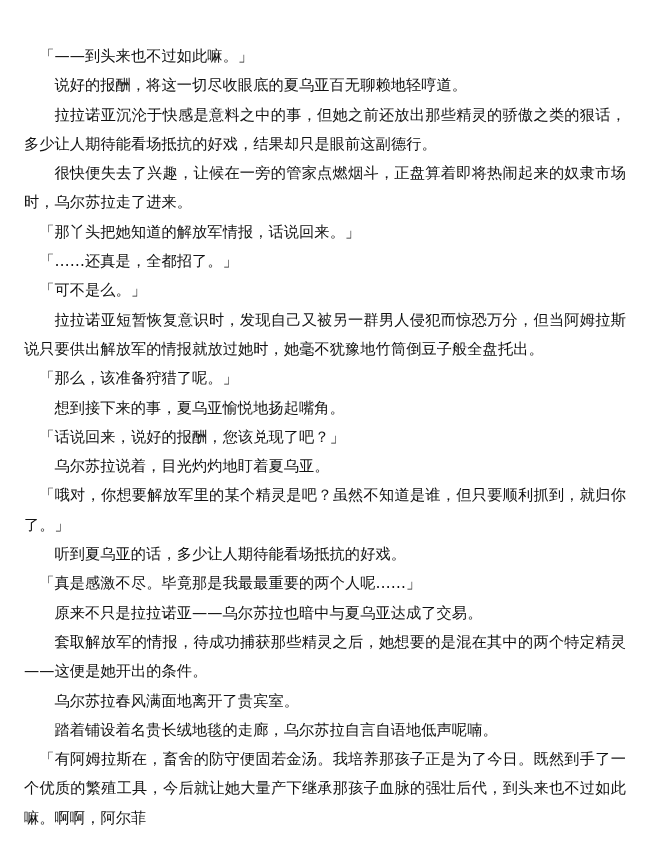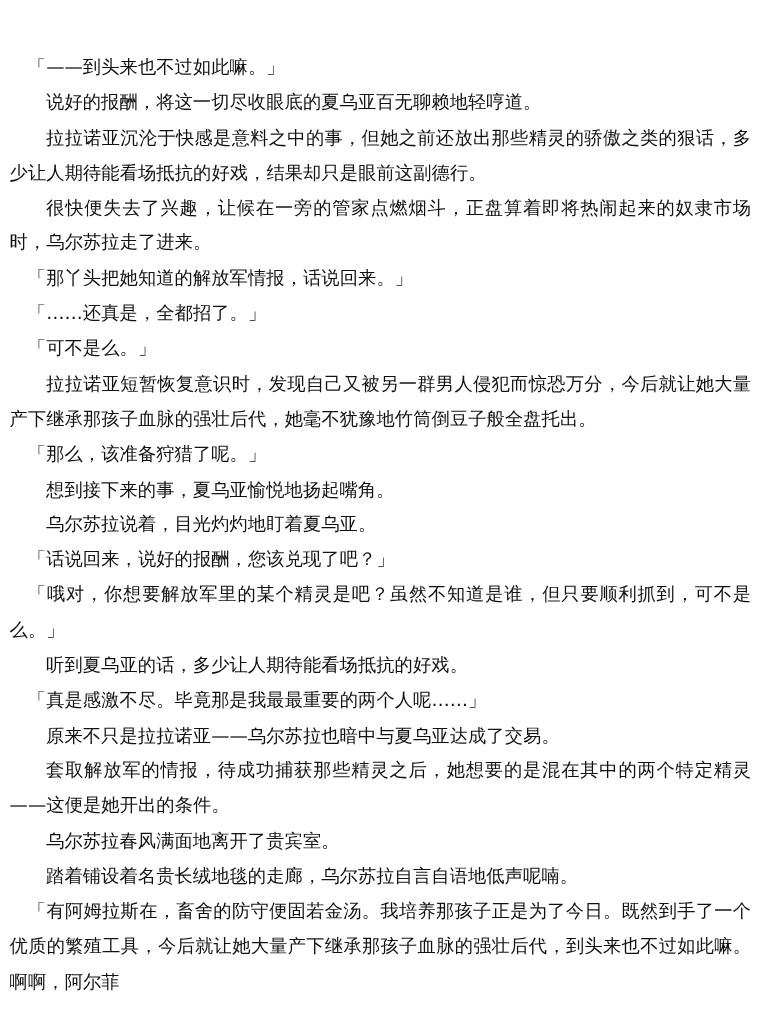--- a/index.html
+++ b/index.html
@@ -12,21 +12,21 @@
     height: 850px;
     overflow: hidden;
     font-family: "DejaVu Sans", "Liberation Sans", sans-serif;
   }
   #page {
     position: relative;
     width: 650px;
     height: 850px;
     background: #ffffff;
     box-sizing: border-box;
-    padding: 42px 24px 0 8px;
+    padding: 42px 24px 0 24px;
   }
   .body-text {
     color: #111111;
     font-size: 15.2px;
     line-height: 29.3px;
     letter-spacing: 0.1px;
     text-align: justify;
     text-justify: inter-ideograph;
   }
   .para {
@@ -43,26 +43,26 @@
 
 <div id="page">
   <div class="body-text">
     <p class="para quote">「——到头来也不过如此嘛。」</p>
     <p class="para">说好的报酬，将这一切尽收眼底的夏乌亚百无聊赖地轻哼道。</p>
     <p class="para">拉拉诺亚沉沦于快感是意料之中的事，但她之前还放出那些精灵的骄傲之类的狠话，多少让人期待能看场抵抗的好戏，结果却只是眼前这副德行。</p>
     <p class="para">很快便失去了兴趣，让候在一旁的管家点燃烟斗，正盘算着即将热闹起来的奴隶市场时，乌尔苏拉走了进来。</p>
     <p class="para quote">「那丫头把她知道的解放军情报，话说回来。」</p>
     <p class="para quote">「……还真是，全都招了。」</p>
     <p class="para quote">「可不是么。」</p>
-    <p class="para">拉拉诺亚短暂恢复意识时，发现自己又被另一群男人侵犯而惊恐万分，今后就让她大量产下继承那孩子血脉的强壮后代，她毫不犹豫地竹筒倒豆子般全盘托出。</p>
+    <p class="para">拉拉诺亚短暂恢复意识时，发现自己又被另一群男人侵犯而惊恐万分，但当阿姆拉斯说只要供出解放军的情报就放过她时，她毫不犹豫地竹筒倒豆子般全盘托出。</p>
     <p class="para quote">「那么，该准备狩猎了呢。」</p>
     <p class="para">想到接下来的事，夏乌亚愉悦地扬起嘴角。</p>
+    <p class="para quote">「话说回来，说好的报酬，您该兑现了吧？」</p>
     <p class="para">乌尔苏拉说着，目光灼灼地盯着夏乌亚。</p>
-    <p class="para quote">「话说回来，说好的报酬，您该兑现了吧？」</p>
-    <p class="para quote">「哦对，你想要解放军里的某个精灵是吧？虽然不知道是谁，但只要顺利抓到，可不是么。」</p>
+    <p class="para quote">「哦对，你想要解放军里的某个精灵是吧？虽然不知道是谁，但只要顺利抓到，就归你了。」</p>
     <p class="para">听到夏乌亚的话，多少让人期待能看场抵抗的好戏。</p>
     <p class="para quote">「真是感激不尽。毕竟那是我最最重要的两个人呢……」</p>
     <p class="para">原来不只是拉拉诺亚——乌尔苏拉也暗中与夏乌亚达成了交易。</p>
     <p class="para">套取解放军的情报，待成功捕获那些精灵之后，她想要的是混在其中的两个特定精灵——这便是她开出的条件。</p>
     <p class="para">乌尔苏拉春风满面地离开了贵宾室。</p>
     <p class="para">踏着铺设着名贵长绒地毯的走廊，乌尔苏拉自言自语地低声呢喃。</p>
     <p class="para quote">「有阿姆拉斯在，畜舍的防守便固若金汤。我培养那孩子正是为了今日。既然到手了一个优质的繁殖工具，今后就让她大量产下继承那孩子血脉的强壮后代，到头来也不过如此嘛。啊啊，阿尔菲</p>
   </div>
 </div>
 

